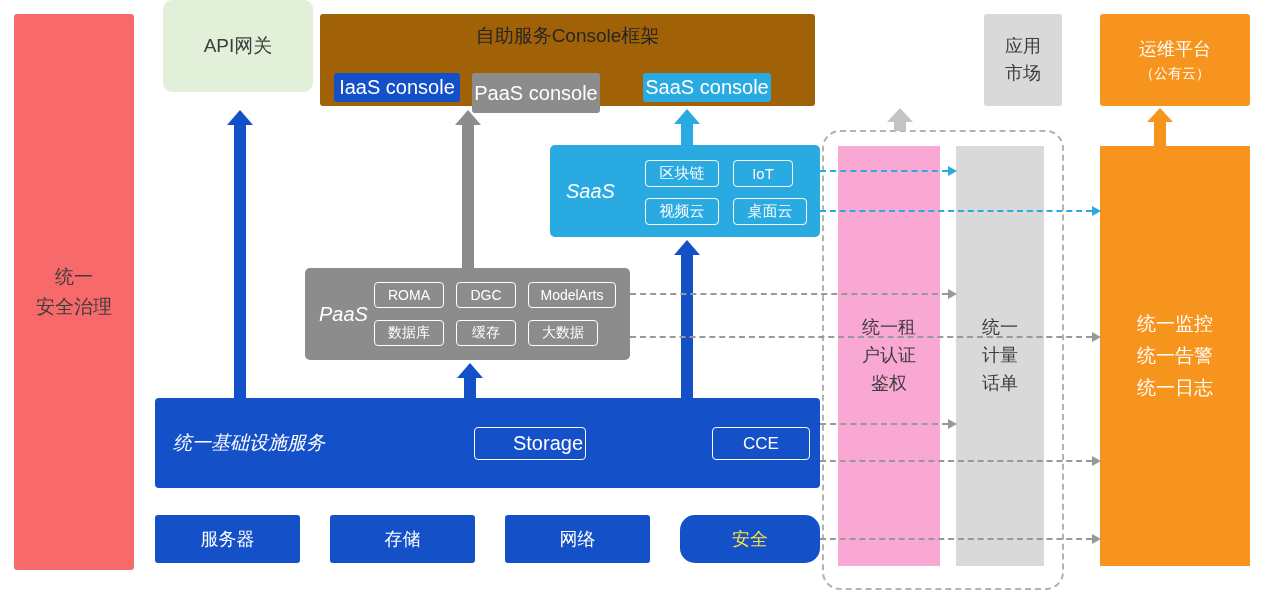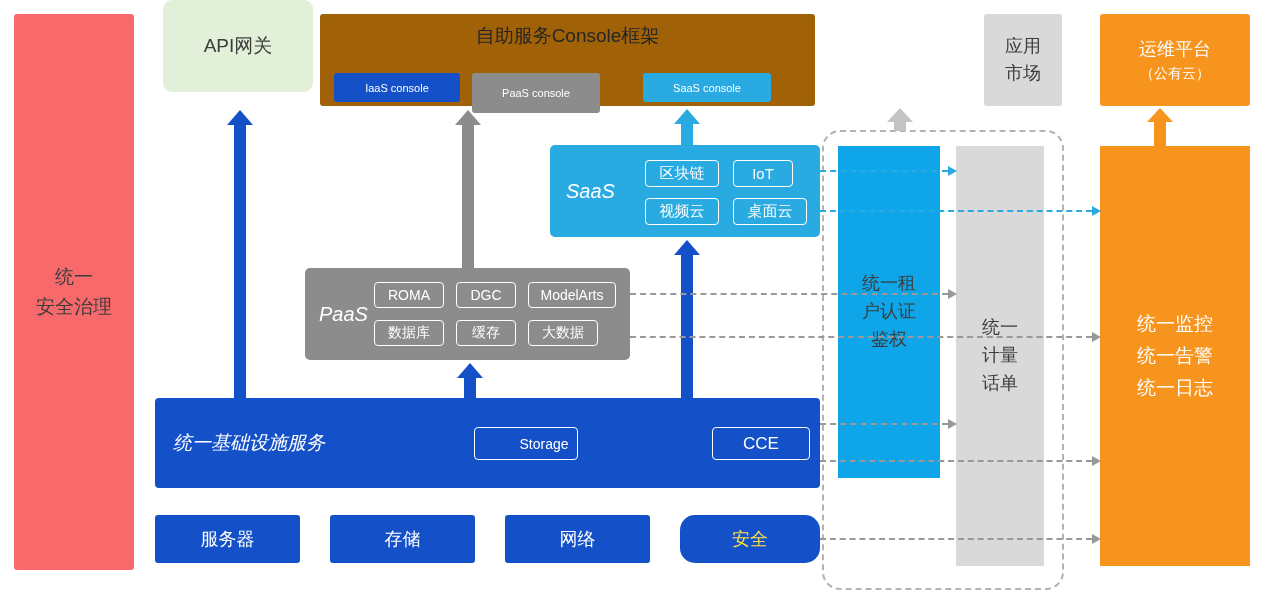--- a/index.html
+++ b/index.html
@@ -19,21 +19,21 @@
   .chip{
     position:absolute;
     display:flex;align-items:center;justify-content:center;
     border:1.5px solid #fff;border-radius:4px;
     color:#fff;box-sizing:border-box;white-space:nowrap;
   }
   .solid-chip{
     position:absolute;
     display:flex;align-items:center;justify-content:center;
     color:#fff;border-radius:3px;box-sizing:border-box;white-space:nowrap;
-    font-size:11px;
+    font-size:20px;
   }
   .shaft{position:absolute;z-index:2;}
   .head-up{
     position:absolute;width:0;height:0;z-index:2;
     border-left:13px solid transparent;border-right:13px solid transparent;
   }
   .dash{position:absolute;height:0;border-top:2px dashed #999;z-index:5;}
   .dash.cyan{border-top-color:#29ABE2;}
   .dash-head{
     position:absolute;width:0;height:0;z-index:5;
@@ -94,40 +94,40 @@
     <div class="chip" style="left:69px;top:14px;width:70px;height:26px;font-size:14px;">ROMA</div>
     <div class="chip" style="left:151px;top:14px;width:60px;height:26px;font-size:14px;">DGC</div>
     <div class="chip" style="left:223px;top:14px;width:88px;height:26px;font-size:14px;">ModelArts</div>
     <div class="chip" style="left:69px;top:52px;width:70px;height:26px;font-size:14px;">数据库</div>
     <div class="chip" style="left:151px;top:52px;width:60px;height:26px;font-size:14px;">缓存</div>
     <div class="chip" style="left:223px;top:52px;width:70px;height:26px;font-size:14px;">大数据</div>
   </div>
 
   <div class="box" style="left:155px;top:398px;width:665px;height:90px;background:#1450C8;border-radius:4px;">
     <span class="side-label" style="left:18px;top:50%;transform:translateY(-50%);font-size:19px;">统一基础设施服务</span>
-    <div class="chip" style="left:319px;top:29px;width:104px;height:33px;font-size:14px;padding-left:36px;">Storage</div>
+    <div class="chip" style="left:319px;top:29px;width:112px;height:33px;font-size:20px;padding-left:36px;">Storage</div>
     <div class="chip" style="left:557px;top:29px;width:98px;height:33px;font-size:17px;">CCE</div>
   </div>
 
   <div class="box" style="left:155px;top:515px;width:145px;height:48px;background:#1450C8;border-radius:3px;color:#fff;font-size:18px;">
     <span>服务器</span>
   </div>
   <div class="box" style="left:330px;top:515px;width:145px;height:48px;background:#1450C8;border-radius:3px;color:#fff;font-size:18px;align-items:center;">
     <span>存储</span>
   </div>
   <div class="box" style="left:505px;top:515px;width:145px;height:48px;background:#1450C8;border-radius:3px;color:#fff;font-size:18px;">
     <span>网络</span>
   </div>
   <div class="box" style="left:680px;top:515px;width:140px;height:48px;background:#1450C8;border-radius:15px;color:#fde047;font-size:18px;">
     <span>安全</span>
   </div>
 
   <div style="position:absolute;left:822px;top:130px;width:242px;height:460px;border:2px dashed #B3B3B3;border-radius:18px;box-sizing:border-box;z-index:0;"></div>
 
-  <div class="box" style="left:838px;top:146px;width:102px;height:332px;background:#0ea5e9;color:#3d3d3d;font-size:18px;line-height:1.55;z-index:1;font-family:Liberation Serif, serif;">
+  <div class="box" style="left:838px;top:146px;width:102px;height:420px;background:#f9a8d4;color:#3d3d3d;font-size:18px;line-height:1.55;z-index:1;font-family:Liberation Serif, serif;">
     <div class="lines">
       <span>统一租</span>
       <span>户认证</span>
       <span>鉴权</span>
     </div>
   </div>
 
   <div class="box" style="left:956px;top:146px;width:88px;height:420px;background:#D9D9D9;color:#3d3d3d;font-size:18px;line-height:1.55;z-index:1;">
     <div class="lines">
       <span>统一</span>

